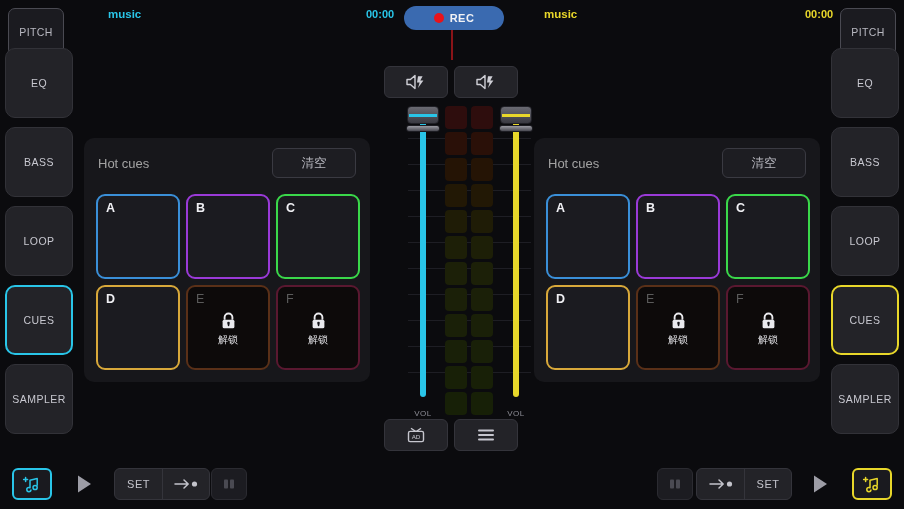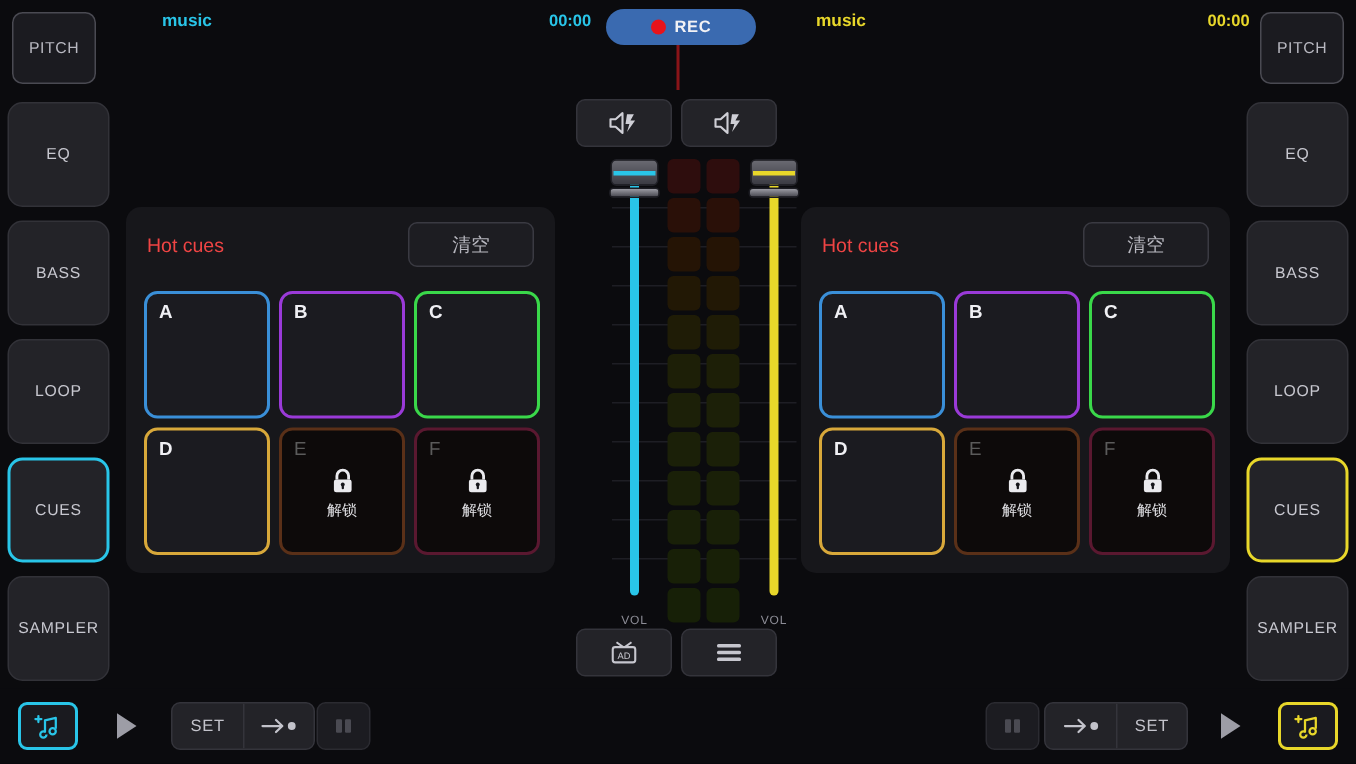--- a/index.html
+++ b/index.html
@@ -33,42 +33,42 @@
   .rec-btn {
     position: absolute; left: 404px; top: 6px; width: 100px; height: 24px;
     background: #3a6ab0; border-radius: 12px;
     display: flex; align-items: center; justify-content: center; gap: 6px;
   }
   .rec-dot { width: 10px; height: 10px; border-radius: 50%; background: #e8131a; }
   .rec-text { color: #f2f2f5; font-size: 11px; font-weight: bold; letter-spacing: .5px; }
   .rec-line { position: absolute; left: 451px; top: 30px; width: 2px; height: 30px; background: #8a1418; }
 
   
-  .rail { position: absolute; top: 68px; width: 80px; height: 397px; }
+  .rail { position: absolute; top: 48px; width: 80px; height: 397px; }
   .rail-left  { left: 0; }
   .rail-right { right: 0; }
   .rail-btn {
     position: absolute; width: 68px; height: 70px;
     border: 1px solid #323238; border-radius: 10px; background: #232328;
     color: #c8c8d0; font-size: 10.5px; letter-spacing: .5px;
     display: flex; align-items: center; justify-content: center;
   }
   .rail-left  .rail-btn { left: 5px; }
   .rail-right .rail-btn { right: 5px; }
   .rail-btn.sel-cyan   { border: 2px solid #29c5e8; }
   .rail-btn.sel-yellow { border: 2px solid #e8d72a; }
 
   
   .deck {
     position: absolute; top: 138px; width: 286px; height: 244px;
     background: #17171b; border-radius: 10px;
   }
   .deck-left  { left: 84px; }
   .deck-right { left: 534px; }
-  .deck-head { position: absolute; left: 14px; top: 18px; color: #ef4444; font-size: 13px; }
+  .deck-head { position: absolute; left: 14px; top: 18px; color: #a3a3a3; font-size: 13px; }
   .clear-btn {
     position: absolute; right: 14px; top: 10px; width: 84px; height: 30px;
     border: 1px solid #3a3a42; border-radius: 6px; background: #1d1d22;
     color: #b6b6be; font-size: 12.5px;
     display: flex; align-items: center; justify-content: center;
   }
   .cue-grid {
     position: absolute; left: 12px; top: 56px;
     display: grid; grid-template-columns: repeat(3, 84px); grid-template-rows: repeat(2, 85px);
     gap: 6px 6px;

